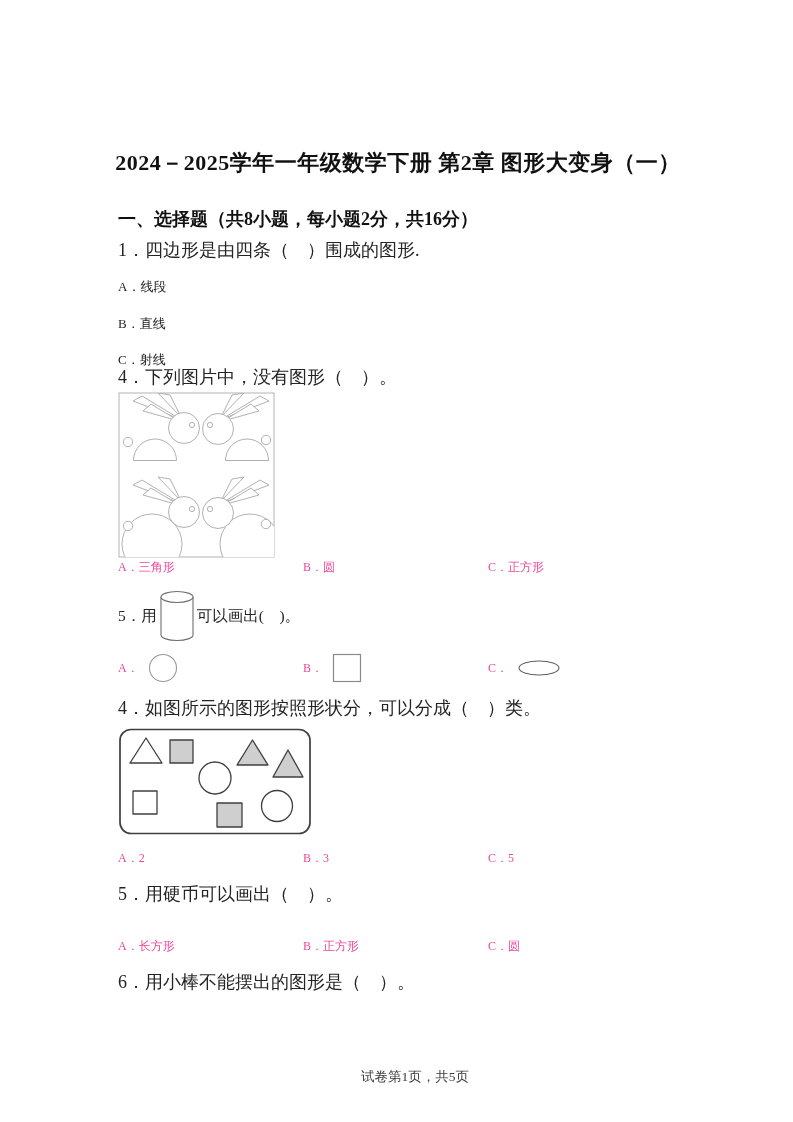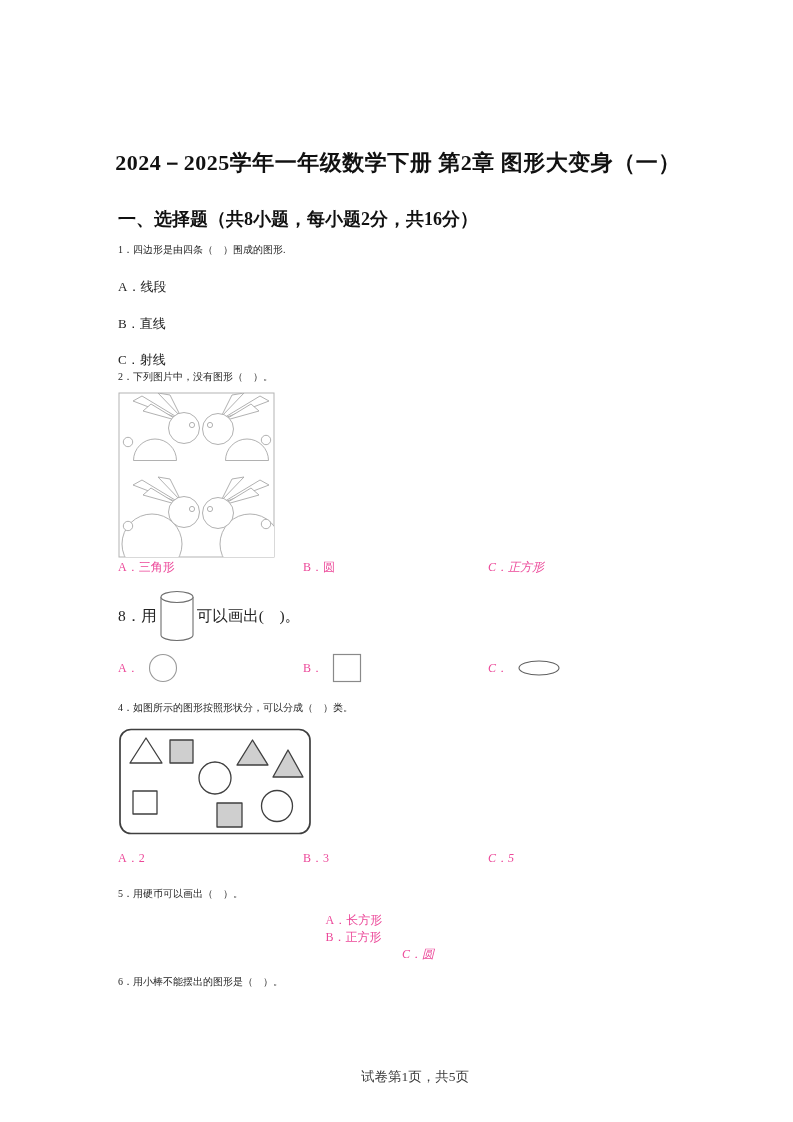--- a/index.html
+++ b/index.html
@@ -20,34 +20,34 @@
     line-height:34px;
     letter-spacing:0.5px;
   }
   .section-header {
     left:118px; width:560px;
     font-size:18px; font-weight:bold; color:#111;
     line-height:24px;
   }
   .q-text {
     left:118px; width:620px;
-    font-size:10px; line-height:22px; color:#242424;
+    font-size:18px; line-height:22px; color:#242424;
   }
   .opt-line {
     left:118px; width:620px;
     font-size:13px; line-height:22px; color:#242424;
   }
   .opt-row {
     left:118px; width:600px;
     display:flex; align-items:center;
     font-size:12px; color:#ec4899;
   }
   .opt-cell-a { width:185px; }
   .opt-cell-b { width:185px; }
-  .opt-cell-c { flex:1;font-style:italic; }
+  .opt-cell-c { flex:1; }
   .shape-cell { display:flex; align-items:center; }
   .shape-cell .shape-svg { margin-left:9px; }
   .q3-row {
     left:118px; width:620px; height:54px;
     display:flex; align-items:center;
     font-size:15.5px; color:#242424;
   }
   .q3-row .cyl { margin:0 3px; }
   .footer-text {
     left:0; width:793px;
@@ -63,21 +63,21 @@
 
   <div class="abs title-line" style="top:124px;margin-top:22px;">2024－2025学年一年级数学下册 第2章 图形大变身（一）</div>
 
   <div class="abs section-header" style="top:207px;">一、选择题（共8小题，每小题2分，共16分）</div>
 
   <div class="abs q-text" style="top:239px;">1．四边形是由四条（　）围成的图形.</div>
   <div class="abs opt-line" style="top:276px;">A．线段</div>
   <div class="abs opt-line" style="top:313px;">B．直线</div>
   <div class="abs opt-line" style="top:349px;">C．射线</div>
 
-  <div class="abs q-text" style="top:366px;">2．下列图片中，没有图形（　）。</div>
+  <div class="abs q-text" style="top:366px;">4．下列图片中，没有图形（　）。</div>
 
   <div class="abs" style="top:392px; left:118px;">
     <svg width="157" height="166" viewBox="0 0 157 166">
       <defs>
         <clipPath id="q2clip">
             <rect x="1" y="1" width="155" height="164"></rect>
           </clipPath>
         <g id="flyhead" fill="#ffffff" stroke="#a8a8a8" stroke-width="0.9" stroke-linejoin="round">
           <polygon points="62,27 15,9 24,4"></polygon>
           <polygon points="63,25 40,1 52,3"></polygon>
@@ -113,21 +113,21 @@
     </svg>
   </div>
 
   <div class="abs opt-row" style="top:559px;">
     <span class="opt-cell-a">A．三角形</span>
     <span class="opt-cell-b">B．圆</span>
     <span class="opt-cell-c">C．正方形</span>
   </div>
 
   <div class="abs q3-row" style="top:589px;">
-    <span>8．用</span>
+    <span>5．用</span>
     <svg class="cyl" width="34" height="52" viewBox="0 0 34 52">
       <g fill="#ffffff" stroke="#6e6e6e" stroke-width="1.1">
         <path d="M 1 7 V 45 A 16 5.5 0 0 0 33 45 V 7"></path>
         <ellipse cx="17" cy="7" rx="16" ry="5.5"></ellipse>
       </g>
     </svg>
     <span>可以画出(　)。</span>
   </div>
 
   <div class="abs opt-row" style="top:648px; height:40px;">
@@ -169,21 +169,21 @@
     </svg>
   </div>
 
   <div class="abs opt-row" style="top:850px;">
     <span class="opt-cell-a">A．2</span>
     <span class="opt-cell-b">B．3</span>
     <span class="opt-cell-c">C．5</span>
   </div>
 
   <div class="abs q-text" style="top:883px;">5．用硬币可以画出（　）。</div>
-  <div class="abs opt-row" style="top:912px;flex-direction:column;">
+  <div class="abs opt-row" style="top:938px;">
     <span class="opt-cell-a">A．长方形</span>
     <span class="opt-cell-b">B．正方形</span>
     <span class="opt-cell-c">C．圆</span>
   </div>
 
   <div class="abs q-text" style="top:971px;">6．用小棒不能摆出的图形是（　）。</div>
 
   <div class="abs footer-text" style="top:1068px;">试卷第1页，共5页</div>
 
 </div>

